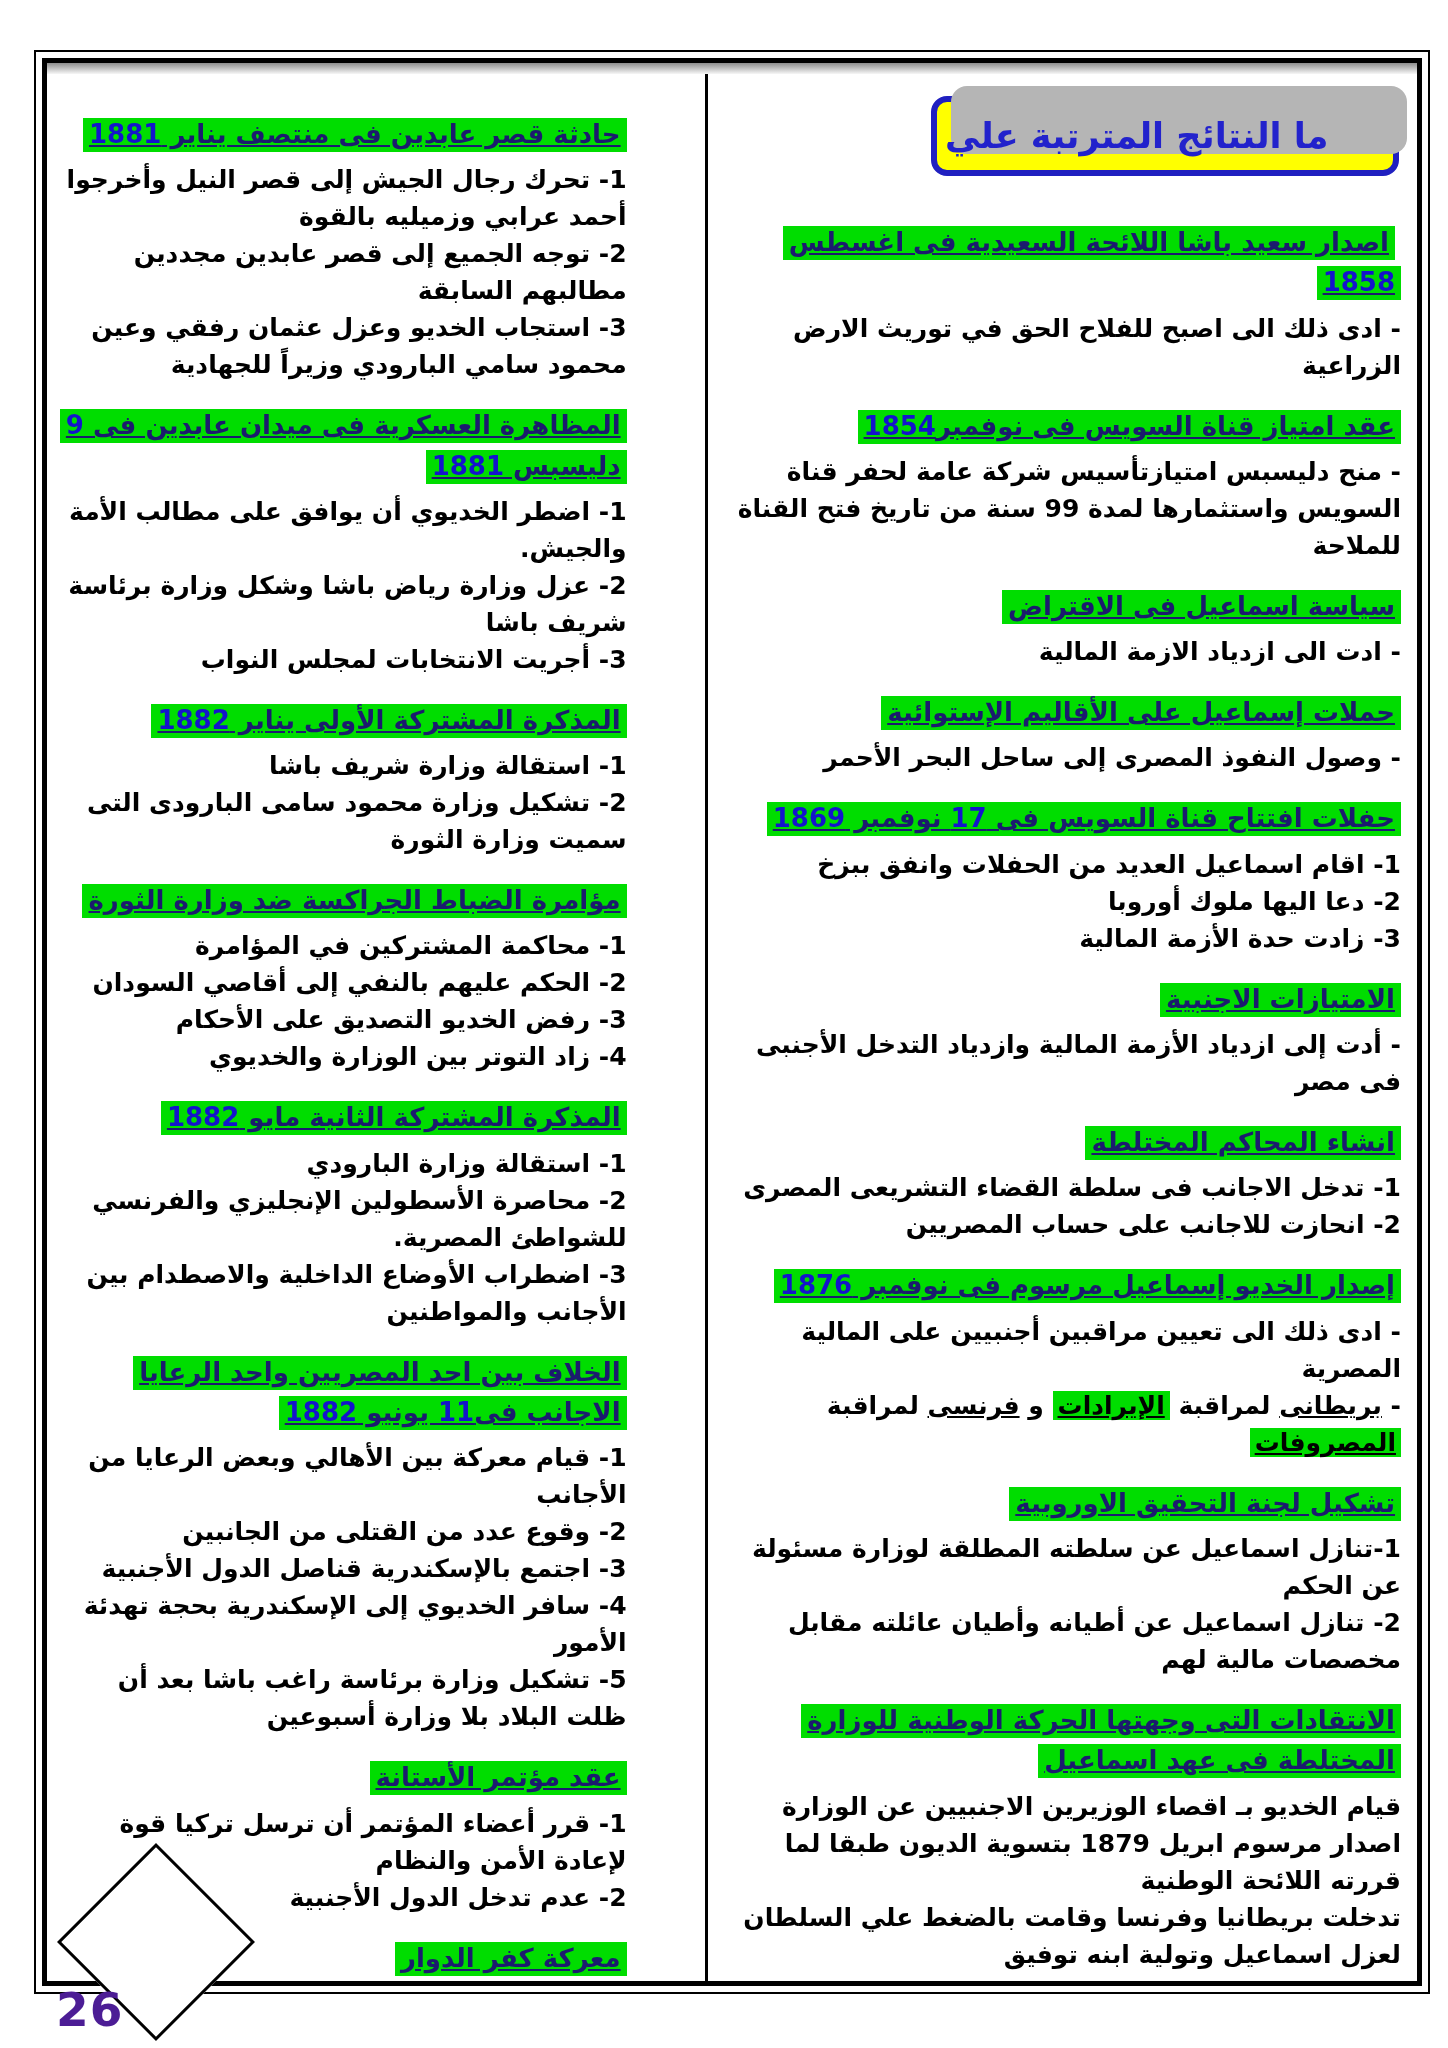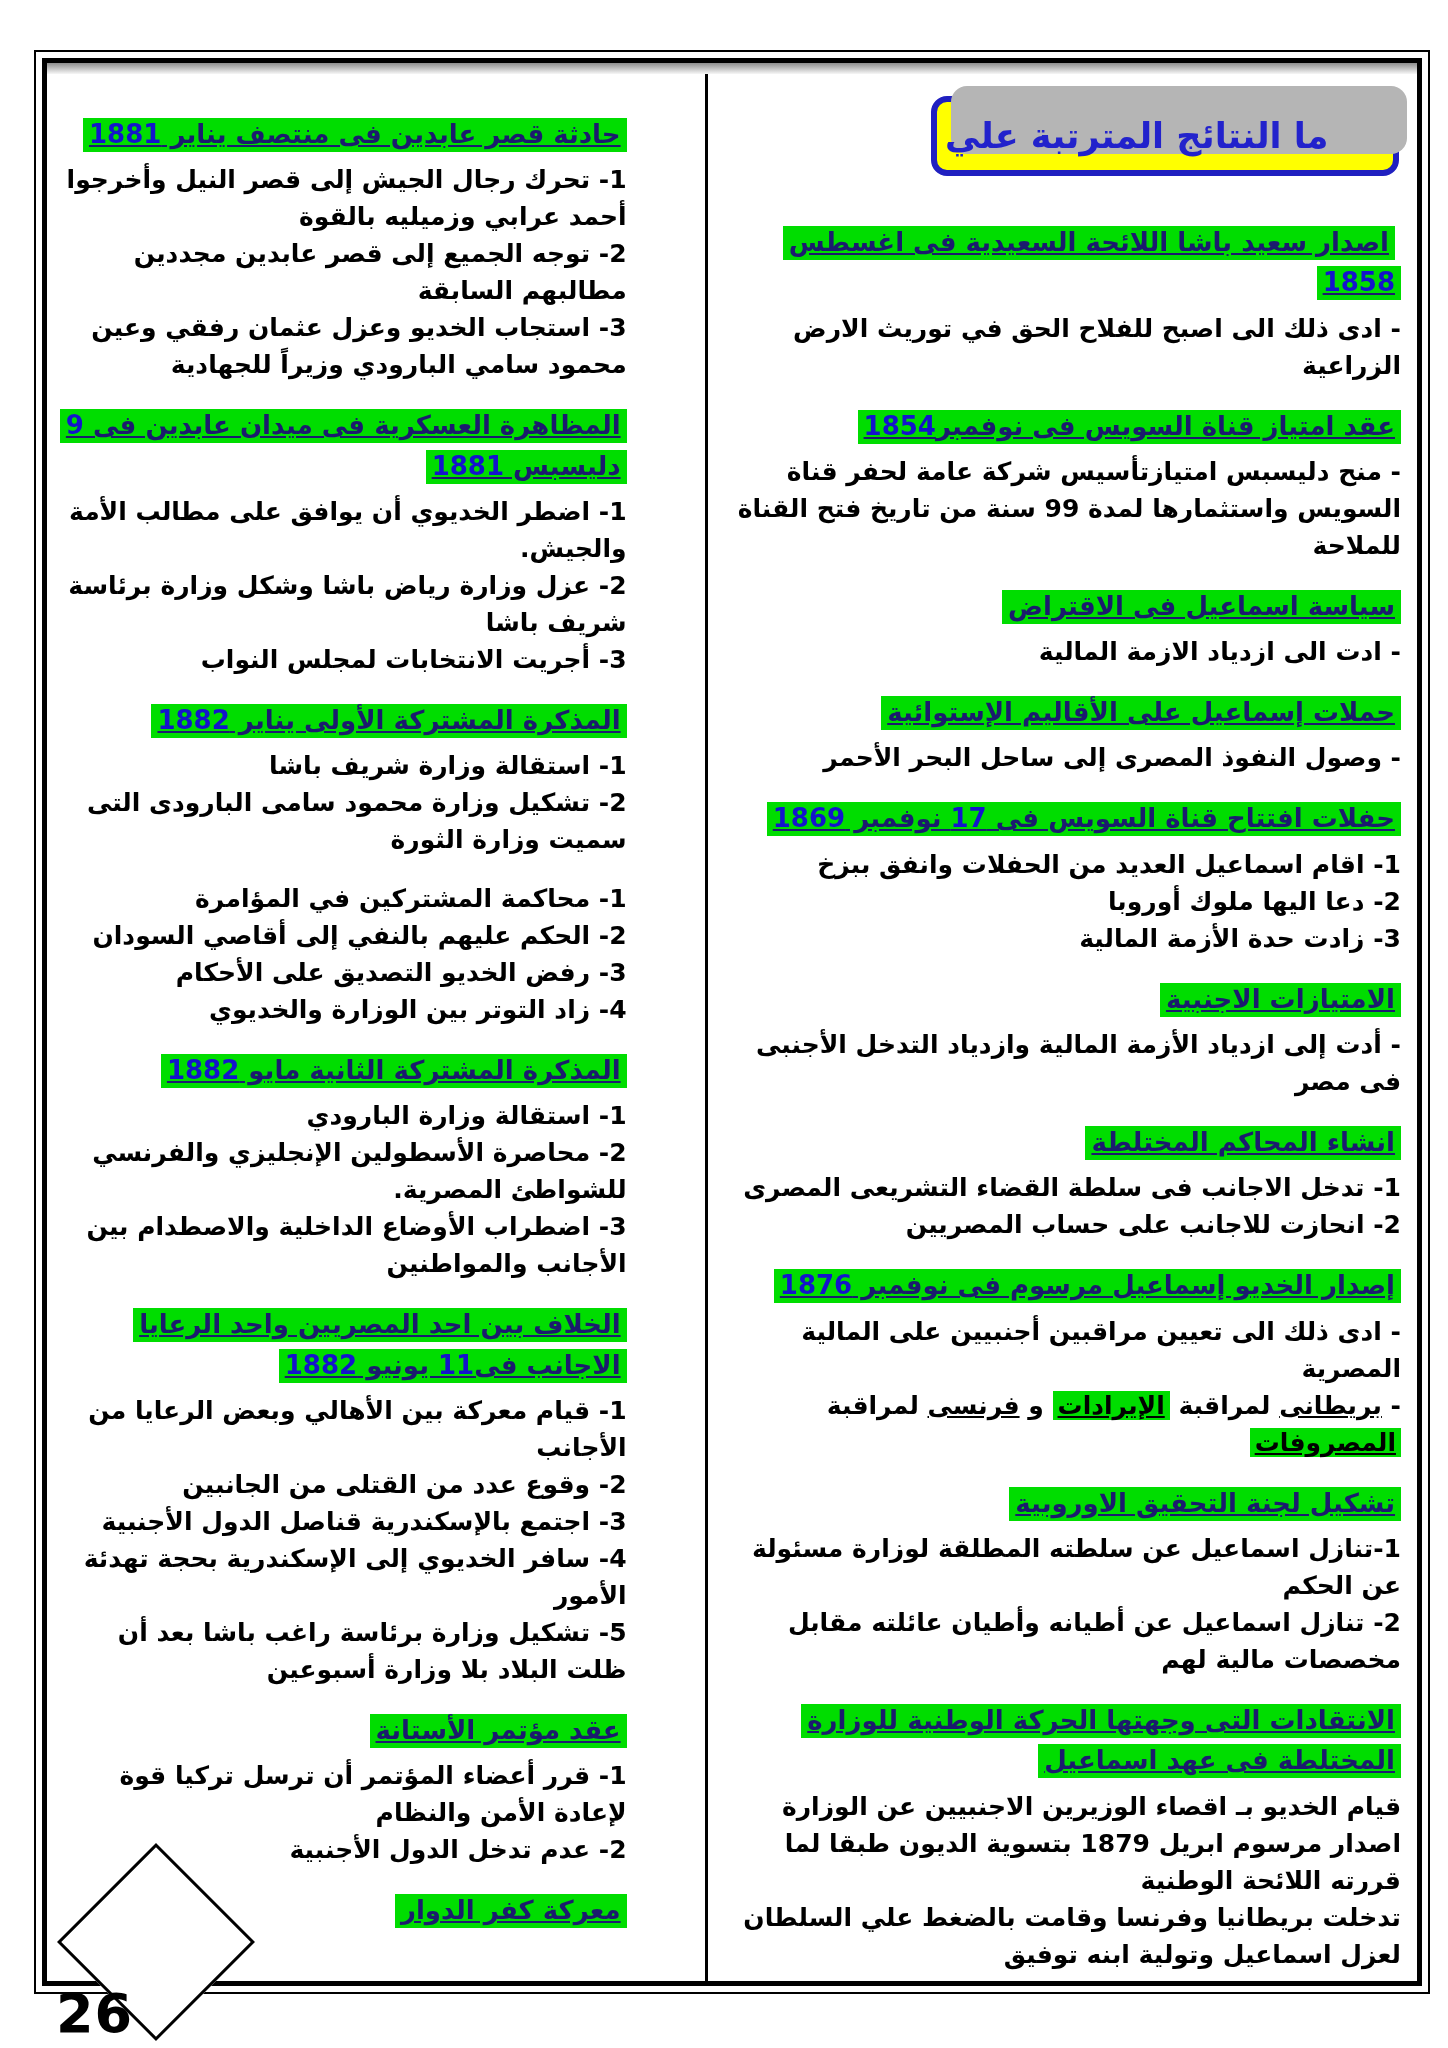--- a/index.html
+++ b/index.html
@@ -53,21 +53,21 @@
     background:var(--hl-green,#00dd00);text-decoration:underline;
     padding:0 5px;
   }
 
   .corner-diamond{
     position:absolute;left:86px;top:1872px;width:134px;height:134px;
     background:#fff;border:3px solid #000;transform:rotate(45deg);z-index:5;
   }
   .page-number{
     position:absolute;left:56px;top:1982px;z-index:6;
-    font-size:54px;color:#000000;letter-spacing:1px;direction:ltr;
+    font-size:47px;color:#4c1d95;letter-spacing:1px;direction:ltr;
   }
 </style>
 </head>
 <body>
 
 <div class="page">
   <div class="frame">
     <div class="top-shade"></div>
     <div class="columns">
       <div class="col col-right">
@@ -137,20 +137,21 @@
               <div class="line">1- اضطر الخديوي أن يوافق على مطالب الأمة والجيش.</div>
               <div class="line">2- عزل وزارة رياض باشا وشكل وزارة برئاسة شريف باشا</div>
               <div class="line">3- أجريت الانتخابات لمجلس النواب</div>
             </div>
             <div class="sec">
               <div class="sec-h"><span class="hl"><span>المذكرة المشتركة الأولى  يناير </span><span class="yr">1882</span></span></div>
               <div class="line">1- استقالة وزارة شريف باشا</div>
               <div class="line">2- تشكيل وزارة محمود سامى البارودى التى سميت وزارة الثورة</div>
             </div>
             <div class="sec">
+              <div class="sec-h"><span class="hl"><span>مؤامرة الضباط الجراكسة ضد وزارة الثورة</span></span></div>
               <div class="line">1- محاكمة المشتركين في المؤامرة</div>
               <div class="line">2- الحكم عليهم بالنفي إلى أقاصي السودان</div>
               <div class="line">3- رفض الخديو التصديق على الأحكام</div>
               <div class="line">4- زاد التوتر بين الوزارة والخديوي</div>
             </div>
             <div class="sec">
               <div class="sec-h"><span class="hl"><span>المذكرة المشتركة الثانية مايو </span><span class="yr">1882</span></span></div>
               <div class="line">1- استقالة وزارة البارودي</div>
               <div class="line">2- محاصرة الأسطولين الإنجليزي والفرنسي للشواطئ المصرية.</div>
               <div class="line">3- اضطراب الأوضاع الداخلية والاصطدام بين الأجانب والمواطنين</div>

